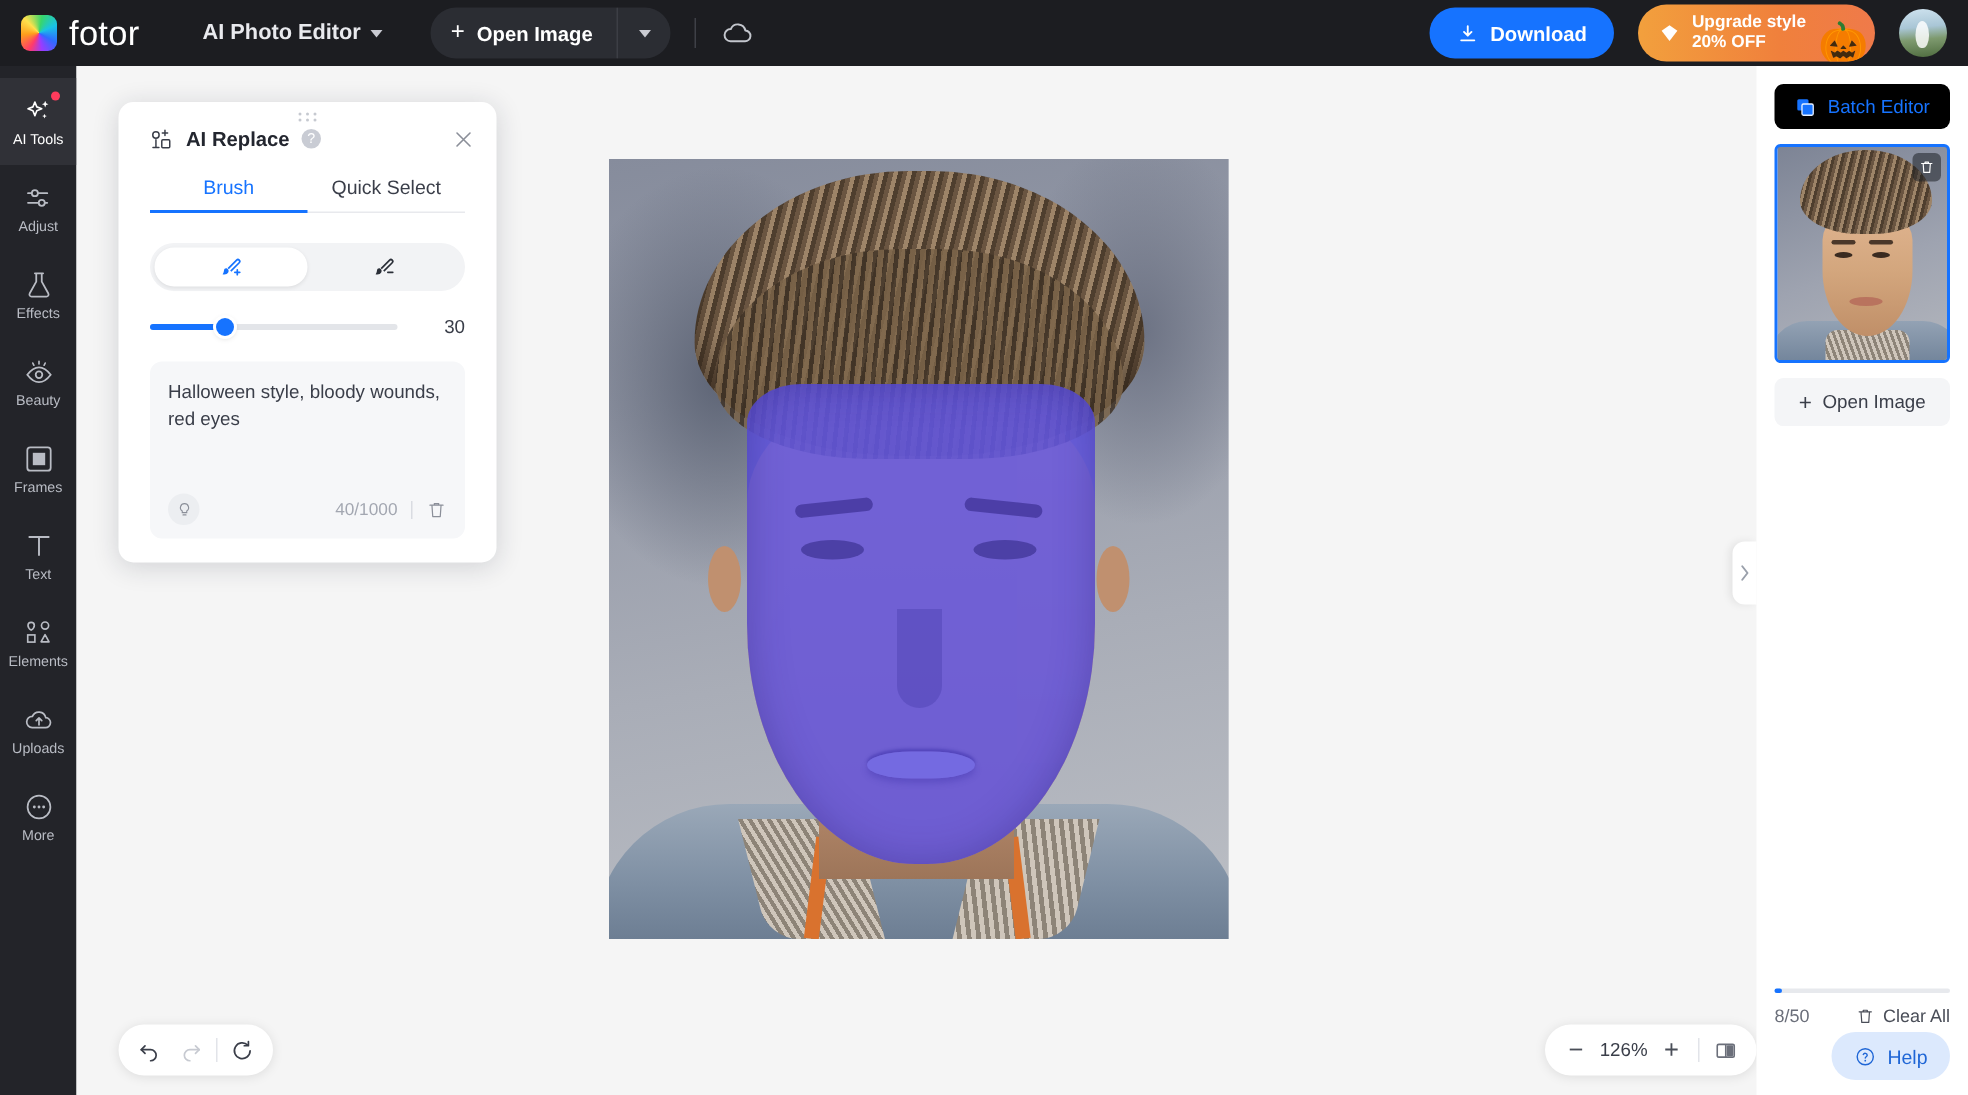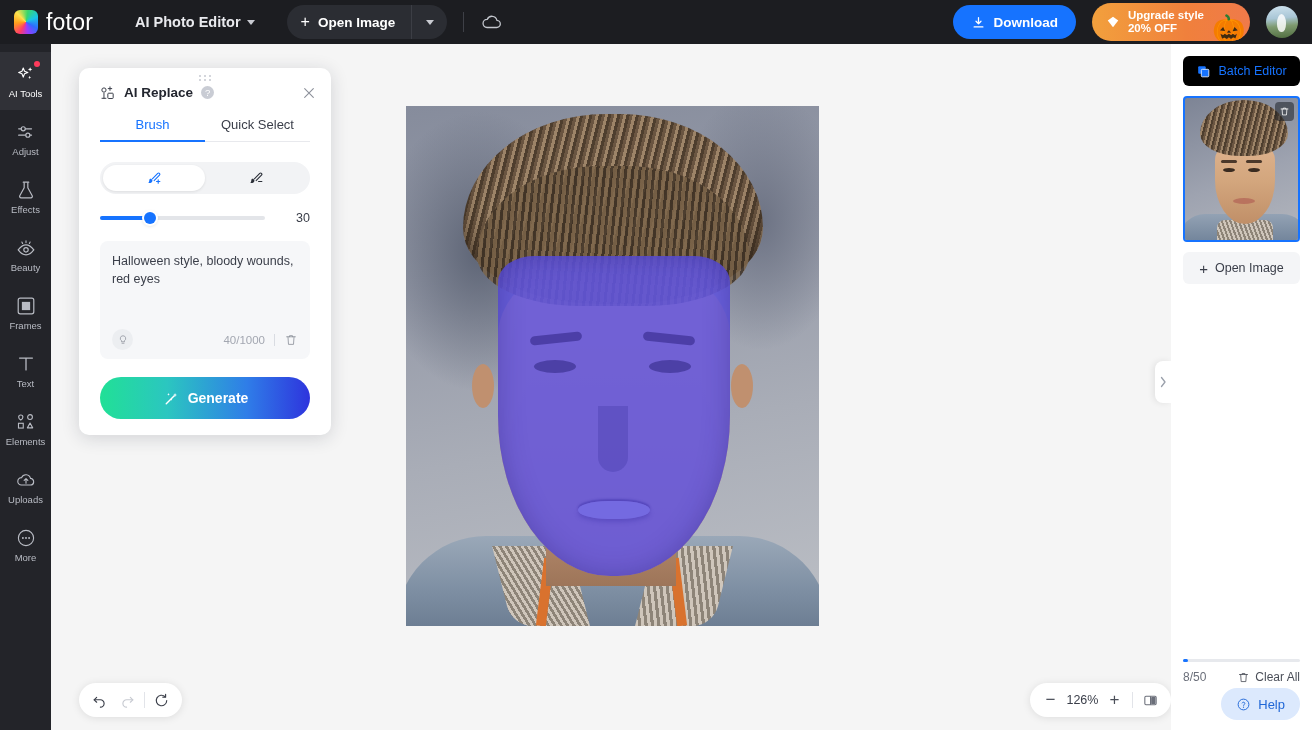--- a/index.html
+++ b/index.html
@@ -604,29 +604,20 @@
           <span class="count">40/1000</span>
           <span class="foot-div"></span>
           <span class="trash-btn">
             <svg width="14" height="14" viewBox="0 0 24 24" fill="none">
               <path d="M4.5 6.5h15M9.5 6.5V4.6h5v1.9M6.8 6.5l.9 13h8.6l.9-13" stroke="#8b8f99" stroke-width="1.4" stroke-linecap="round" stroke-linejoin="round"></path>
             </svg>
           </span>
         </div>
       </div>
 
-      <div class="gen-btn">
-        <svg width="17" height="17" viewBox="0 0 24 24" fill="none">
-          <path d="M6 19.5 17 8.5" stroke="#fff" stroke-width="2" stroke-linecap="round"></path>
-          <path d="M18.4 4.2l.8 2 2 .8-2 .8-.8 2-.8-2-2-.8 2-.8.8-2Z" fill="#fff"></path>
-          <path d="M9.2 4.4l.55 1.35L11.1 6.3 9.75 6.85 9.2 8.2l-.55-1.35L7.3 6.3l1.35-.55L9.2 4.4Z" fill="#fff"></path>
-          <path d="M13.2 12.2l.4 1 1 .4-1 .4-.4 1-.4-1-1-.4 1-.4.4-1Z" fill="#fff"></path>
-        </svg>
-        <span>Generate</span>
-      </div>
     </div>
 
     <div class="hist-bar" style="left:28px;">
       <div class="hb-btn">
         <svg width="17" height="17" viewBox="0 0 24 24" fill="none">
           <path d="M8 7.5 4.5 11 8 14.5" stroke="#3a3e49" stroke-width="1.6" stroke-linecap="round" stroke-linejoin="round"></path>
           <path d="M4.5 11h8.8a5.2 5.2 0 0 1 0 10.4" stroke="#3a3e49" stroke-width="1.6" stroke-linecap="round"></path>
         </svg>
       </div>
       <div class="hb-btn disabled">

